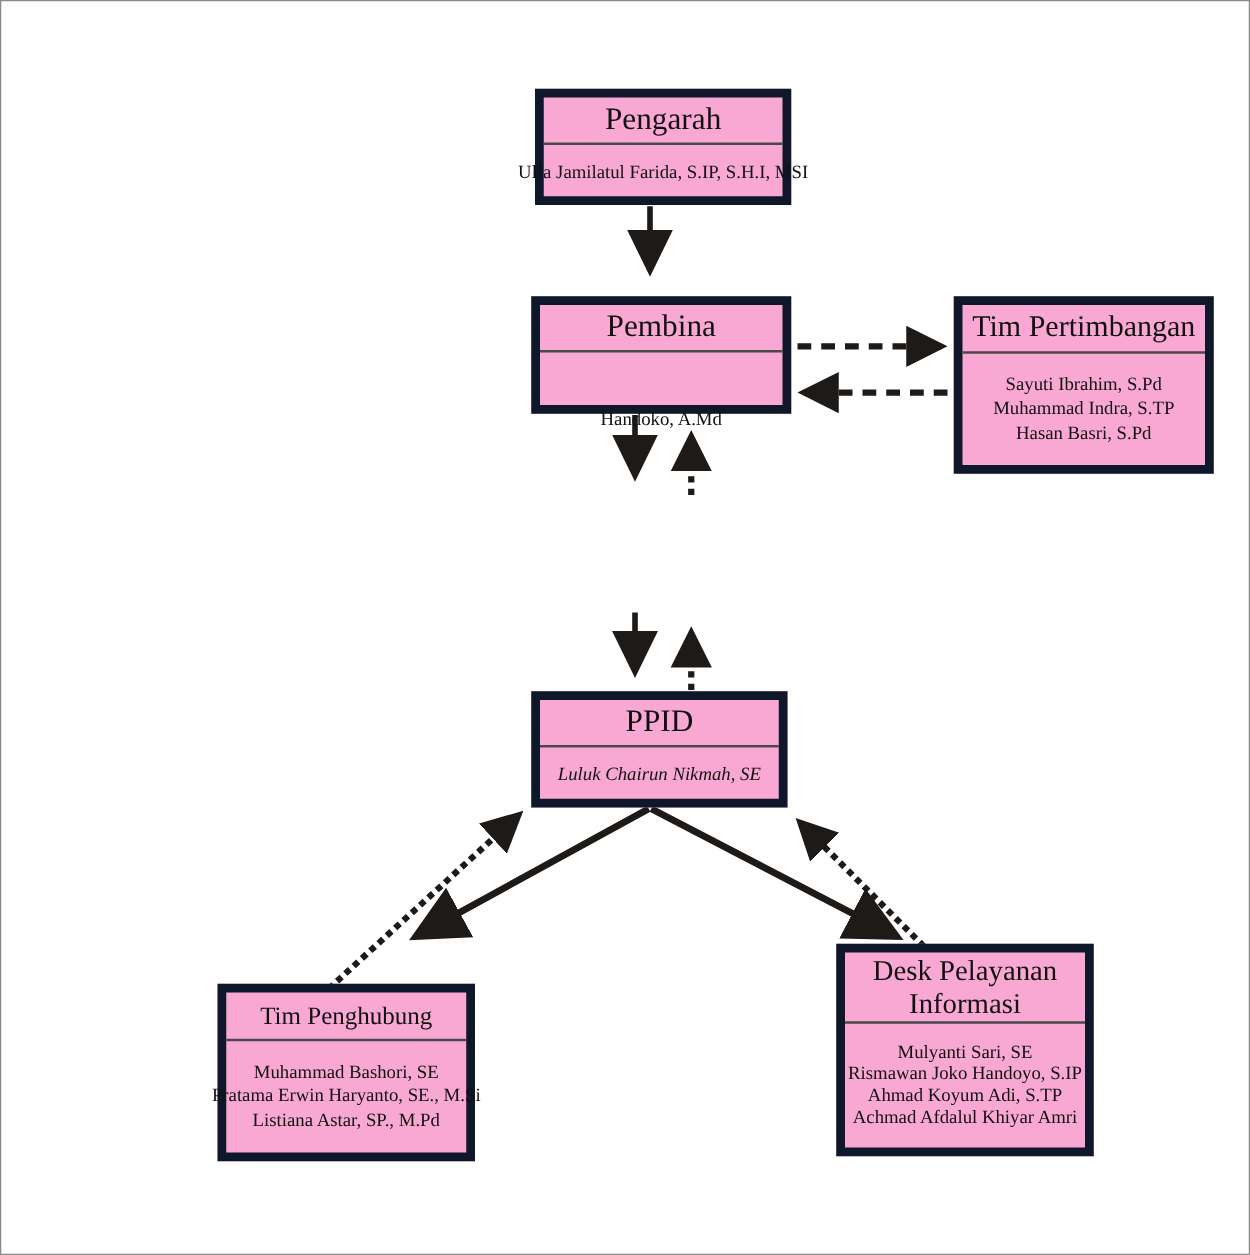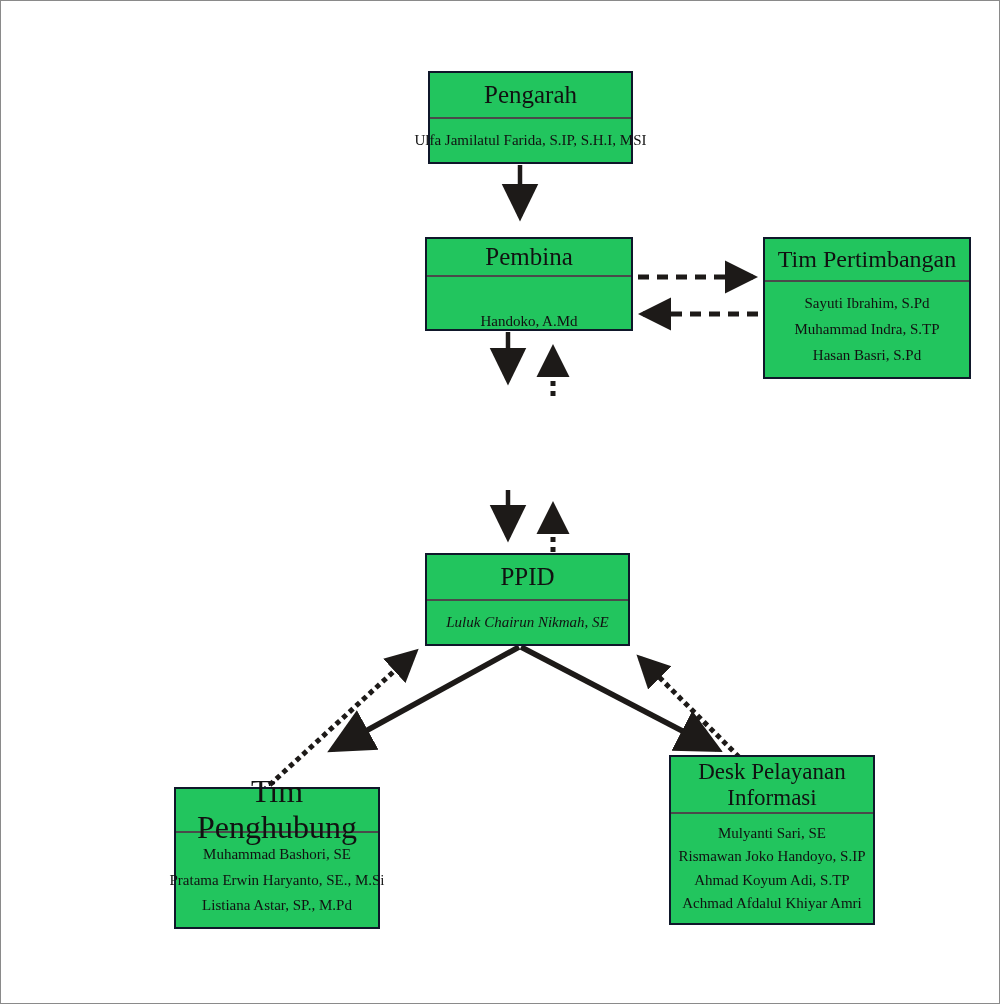--- a/index.html
+++ b/index.html
@@ -26,22 +26,22 @@
     left: 0;
     top: 0;
     width: 1000px;
     height: 1004px;
     pointer-events: none;
     z-index: 1;
   }
   .node {
     position: absolute;
     z-index: 2;
-    background: #22c55e;
-    border: 2px solid #0f172a;
+    background: #f9a8d4;
+    border: 7px solid #0f172a;
     box-sizing: border-box;
     display: flex;
     flex-direction: column;
   }
   .node-title {
     border-bottom: 2px solid #4a4a4a;
     box-sizing: border-box;
     display: flex;
     align-items: center;
     justify-content: center;
@@ -49,21 +49,21 @@
     line-height: 1.12;
     padding: 4px 6px;
     font-weight: normal;
   }
   .node-body {
     box-sizing: border-box;
     display: flex;
     flex-direction: column;
     align-items: center;
     justify-content: center;
-    padding: 4px 4px;
+    padding: 14px 4px;
   }
   .member {
     text-align: center;
     white-space: nowrap;
   }
 
   
   #node-pengarah        { left: 427px; top: 70px;  width: 205px; height: 93px; }
   #node-pengarah .node-title { height: 48px; font-size: 25px; }
   #node-pengarah .node-body  { height: 45px; }
@@ -78,21 +78,21 @@
 
   #node-atasan-ppid     { left: 424px; top: 396px; width: 205px; height: 92px; }
   #node-atasan-ppid .node-title { height: 48px; font-size: 25px; }
   #node-atasan-ppid .node-body  { height: 44px; }
 
   #node-ppid            { left: 424px; top: 552px; width: 205px; height: 93px; }
   #node-ppid .node-title { height: 48px; font-size: 25px; }
   #node-ppid .node-body  { height: 45px; font-style: italic; }
 
   #node-tim-penghubung  { left: 173px; top: 786px; width: 206px; height: 142px; }
-  #node-tim-penghubung .node-title { height: 44px; font-size: 32px; }
+  #node-tim-penghubung .node-title { height: 44px; font-size: 20px; }
   #node-tim-penghubung .node-body  { height: 98px; justify-content: space-evenly; }
 
   #node-desk-pelayanan  { left: 668px; top: 754px; width: 206px; height: 170px; }
   #node-desk-pelayanan .node-title { height: 57px; font-size: 23px; flex-direction: column; }
   #node-desk-pelayanan .node-body  { height: 113px; justify-content: space-evenly; }
 
   .member-sm { font-size: 15px; }
   .member-md { font-size: 15px; }
   .title-line { display: block; }
 </style>

